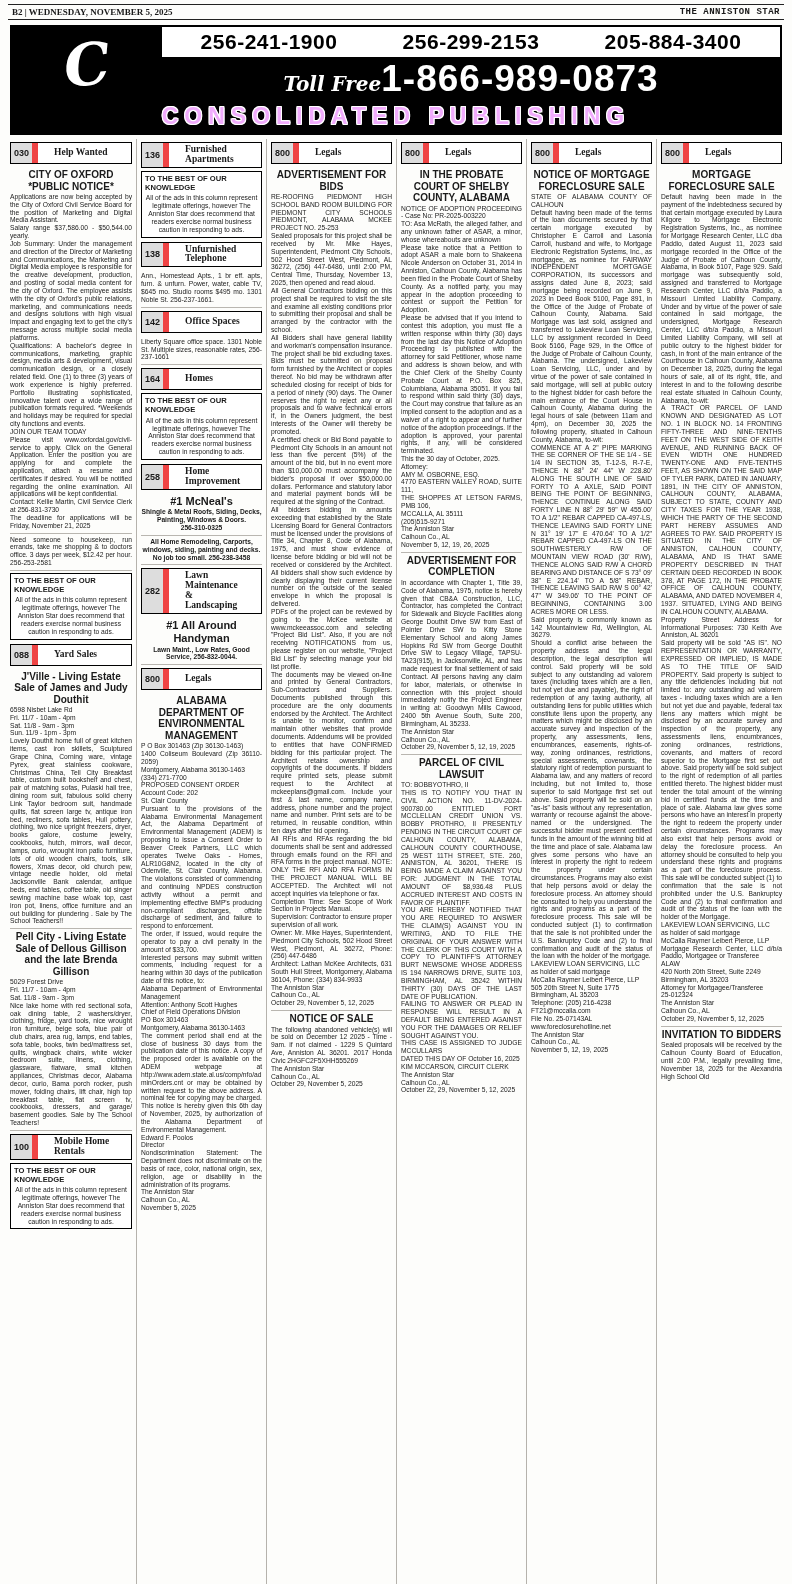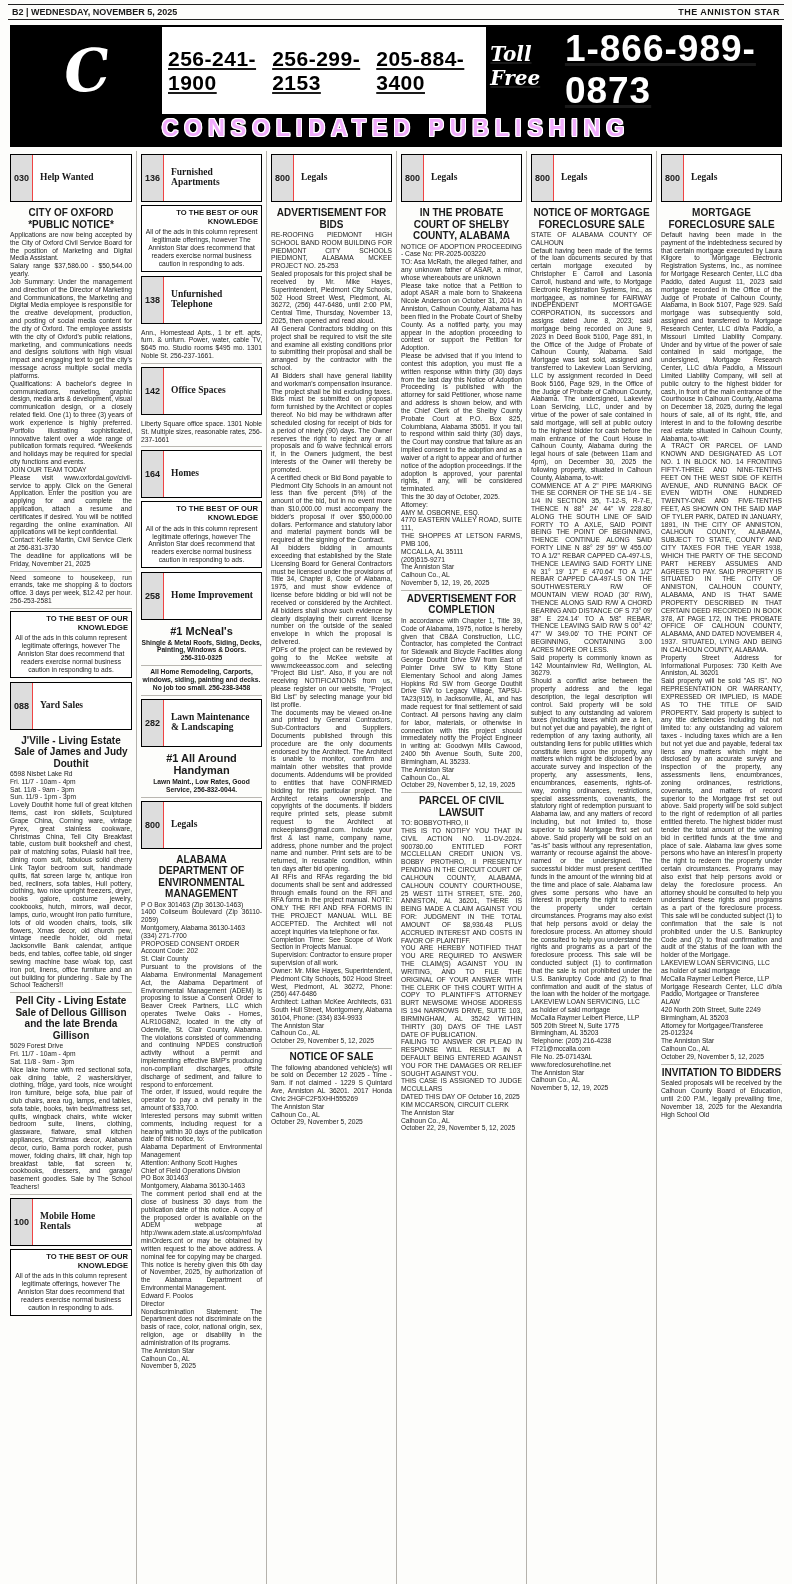--- a/index.html
+++ b/index.html
@@ -1,51 +1,51 @@
 <!DOCTYPE html>
 <html><head>
 <meta charset="utf-8">
 <style>
   html,body{margin:0;padding:0;background:#e9e7e2;}
   .page{width:792px;height:1584px;background:#fdfdfb;margin:0 auto;position:relative;font-family:"Liberation Sans",sans-serif;color:#1a1a1a;box-sizing:border-box;overflow:hidden;}
   
   .masthead{display:flex;justify-content:space-between;align-items:center;border-top:1px solid #222;border-bottom:1px solid #222;margin:4px 8px 0 8px;padding:2px 4px;}
-  .masthead-left{font-size:9px;font-weight:bold;}
-  .masthead-right{font-size:9px;font-family:Liberation Sans, sans-serif;font-weight:bold;letter-spacing:.5px;margin-left:8px;}
+  .masthead-left{font-size:9px;font-weight:bold;font-family:Liberation Serif, serif;}
+  .masthead-right{font-size:9px;font-family:Liberation Mono, monospace;font-weight:bold;letter-spacing:.5px;margin-left:8px;}
   
   .banner{margin:5px 10px 4px 10px;border:2px solid #000;background:#000;}
   .banner-top{display:flex;}
   .logo-box{width:150px;background:#000;color:#fff;display:flex;align-items:center;justify-content:center;}
   .logo-glyph{font-family:"DejaVu Serif",serif;font-style:italic;font-weight:bold;font-size:58px;line-height:1;transform:rotate(-6deg);}
-  .banner-right{flex:1;display:flex;flex-direction:row;text-decoration:underline;}
+  .banner-right{flex:1;display:flex;flex-direction:column;}
   .phones-row{background:#fff;display:flex;justify-content:space-around;align-items:center;padding:3px 6px;}
   .phone{font-size:21px;font-weight:bold;color:#000;letter-spacing:.5px;font-family:"Liberation Sans",sans-serif;}
   .tollfree-row{background:#000;color:#fff;display:flex;align-items:baseline;justify-content:center;padding:1px 4px 2px 4px;}
   .tollfree-label{font-family:"DejaVu Serif",serif;font-style:italic;font-weight:bold;font-size:20px;}
   .tollfree-number{font-size:37px;font-weight:bold;letter-spacing:1px;font-family:"Liberation Sans",sans-serif;}
   .company-band{background:#000;text-align:center;padding:1px 0 3px 0;}
   .company-name{font-size:23px;font-weight:bold;letter-spacing:6px;color:#f0abfc;text-shadow:-1px -1px 0 #fff,1px -1px 0 #fff,-1px 1px 0 #fff,1px 1px 0 #fff,0 -1px 0 #fff,0 1px 0 #fff,-1px 0 0 #fff,1px 0 0 #fff;font-family:"Liberation Sans",sans-serif;}
   
   .columns{display:flex;margin:2px 6px 0 6px;height:1448px;overflow:hidden;}
   .col{width:130px;box-sizing:border-box;padding:0 4px;border-left:1px solid #b5b2ac;overflow:hidden;}
   .col:first-child{border-left:none;}
   
   .sec{display:flex;align-items:stretch;border:1px solid #000;margin:3px 0 3px 0;background:#fff;}
-  .sec-code{font-weight:bold;font-size:9px;padding:18px 3px;border-right:1px solid #ef4444;background:#ddd;display:flex;align-items:center;font-family:"Liberation Sans",sans-serif;}
-  .sec-label{font-family:"Liberation Serif",serif;font-weight:bold;font-size:9.5px;padding:2px 7px;line-height:1.05;display:flex;align-items:center;}
+  .sec-code{font-weight:bold;font-size:9px;padding:5px 3px;border-right:6px solid #ef4444;background:#ddd;display:flex;align-items:center;font-family:"Liberation Sans",sans-serif;}
+  .sec-label{font-family:"Liberation Serif",serif;font-weight:bold;font-size:9.5px;padding:2px 16px;line-height:1.05;display:flex;align-items:center;}
   
   .ad{border-bottom:1px solid #b9b6b0;padding:2px 0 3px 0;}
   .ad:last-child{border-bottom:none;}
   .ad-title{font-weight:bold;font-size:10px;line-height:1.15;text-align:center;white-space:pre-line;margin-bottom:1px;}
   .ad-body{font-size:6.7px;line-height:1.17;text-align:justify;white-space:pre-line;word-break:break-word;}
   .ad-bold .ad-body{font-weight:bold;text-align:center;}
   .ad-bold .ad-title{font-size:11px;}
   
   .notice-box{border:1px solid #000;padding:3px 3px;margin:2px 0 4px 0;background:#fff;}
-  .notice-title{font-weight:bold;font-size:7.6px;text-align:right;line-height:1.15;margin-bottom:2px;}
+  .notice-title{font-weight:bold;font-size:7.6px;text-align:left;line-height:1.15;margin-bottom:2px;}
   .notice-body{font-size:6.7px;line-height:1.17;text-align:center;}
 </style>
 </head>
 <body>
 
 <div class="page">
 
   <div class="masthead">
     <span class="masthead-left">B2 | WEDNESDAY, NOVEMBER 5, 2025</span>
     <span class="masthead-right">THE ANNISTON STAR</span>

